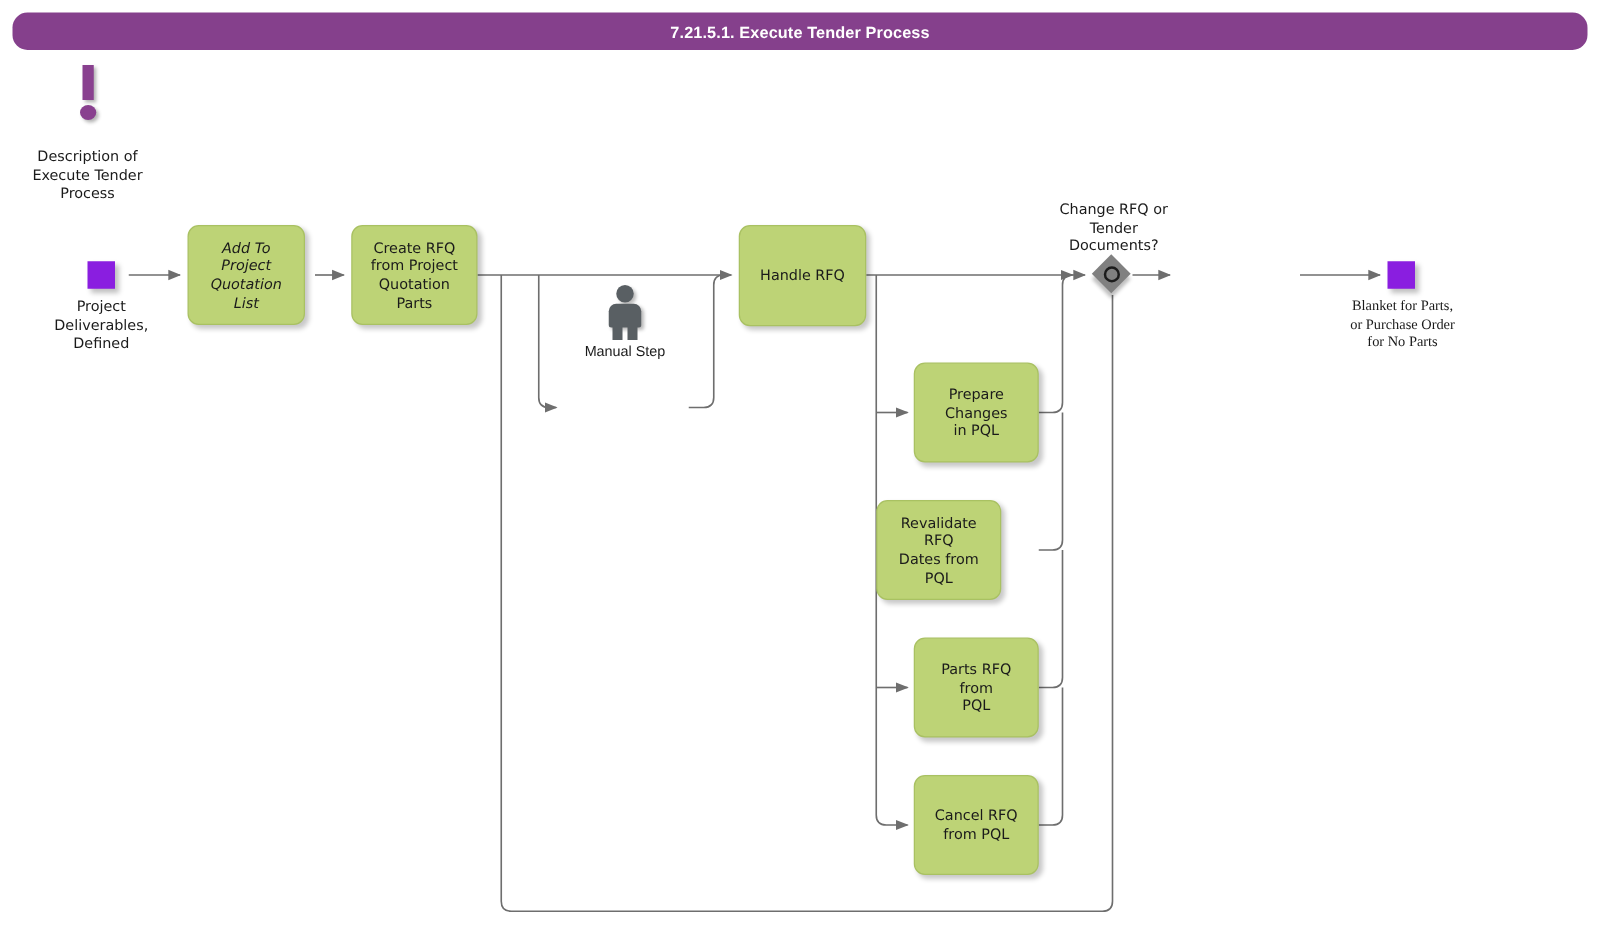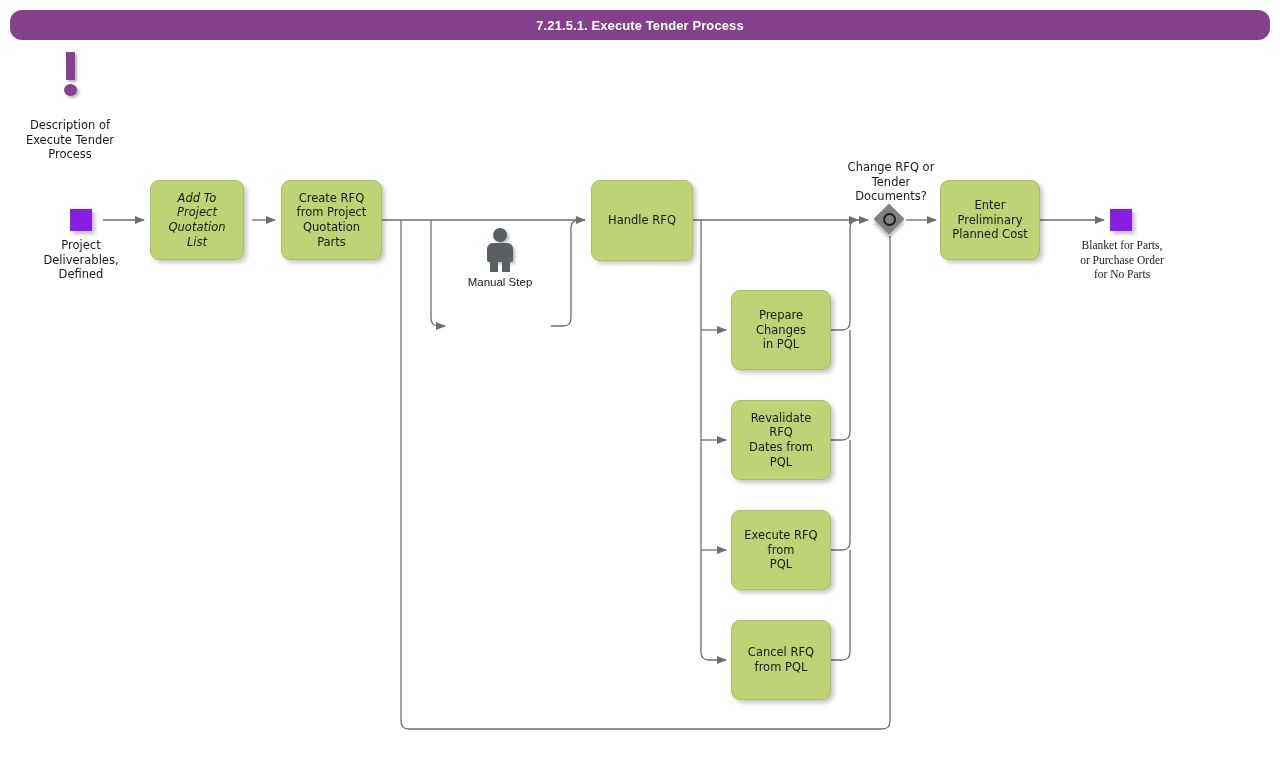--- a/index.html
+++ b/index.html
@@ -287,47 +287,42 @@
 
   <div class="task" style="left:591px; top:180px; width:102px; height:81px;">
     <span class="task-label">Handle RFQ</span>
   </div>
 
   <div class="task" style="left:731px; top:290px; width:100px; height:80px;">
     <span class="task-label">Prepare Changes
 in PQL</span>
   </div>
 
-  <div class="task" style="left:731px; top:400px; width:100px; height:80px;">
+  <div class="task" style="left:701px; top:400px; width:100px; height:80px;">
     <span class="task-label">Revalidate RFQ
 Dates from PQL</span>
   </div>
 
   <div class="task" style="left:731px; top:510px; width:100px; height:80px;">
-    <span class="task-label">Execute RFQ from
+    <span class="task-label">Parts RFQ from
 PQL</span>
   </div>
 
   <div class="task" style="left:731px; top:620px; width:100px; height:80px;">
     <span class="task-label">Cancel RFQ
 from PQL</span>
   </div>
 
   <div class="gateway-caption">Change RFQ or
 Tender
 Documents?</div>
   <div id="gateway">
     <div class="diamond"></div>
     <div class="inner-ring"></div>
   </div>
 
-  <div class="task" style="left:940px; top:180px; width:100px; height:80px;">
-    <span class="task-label">Enter
-Preliminary
-Planned Cost</span>
-  </div>
 
   <div class="event-node" style="left:1110px; top:209px;"></div>
   <div class="event-caption" style="left:1058px; top:238px; width:128px;font-family:Liberation Serif, serif;">Blanket for Parts,
 or Purchase Order
 for No Parts</div>
 
 </div>
 
 </body></html>

